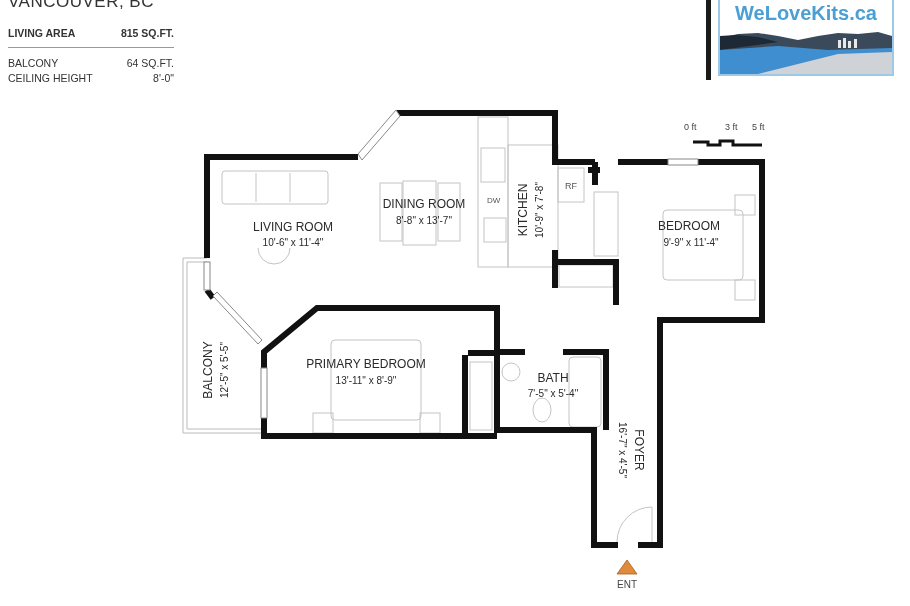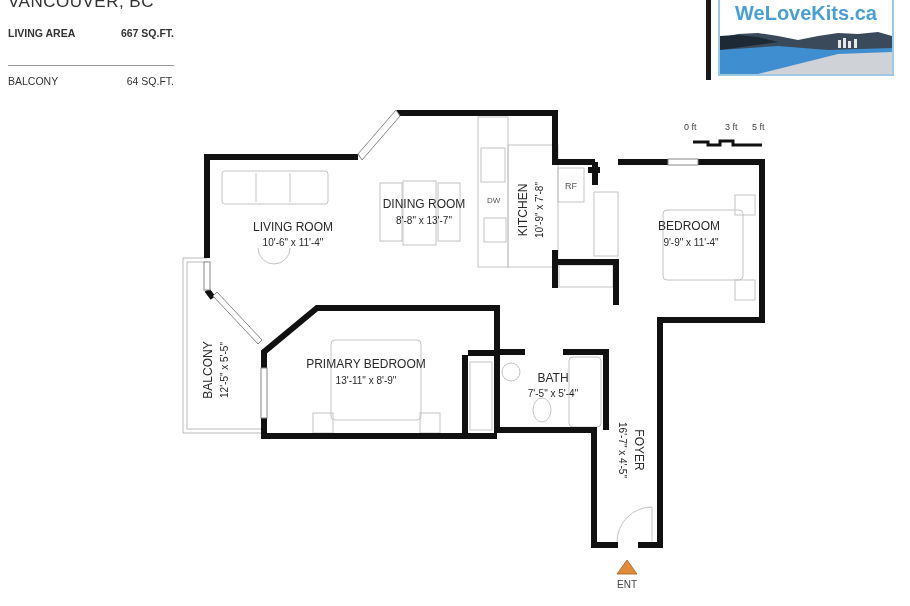--- a/index.html
+++ b/index.html
@@ -1,37 +1,41 @@
 <!DOCTYPE html>
 <html><head>
 <meta charset="utf-8">
 <style>
   html,body{margin:0;padding:0;background:#fff;}
   body{width:910px;height:606px;position:relative;overflow:hidden;font-family:"Liberation Sans","DejaVu Sans",sans-serif;color:#2a2a2a;}
   .info{position:absolute;left:8px;top:-8px;width:166px;}
   .city{font-size:17px;letter-spacing:0.5px;color:#333;margin:0 0 14px 0;line-height:20px;}
   .row{display:flex;justify-content:space-between;font-size:10.5px;line-height:15px;color:#333;}
-  .row.main{font-weight:bold;font-size:10.5px;padding-bottom:24px;border-bottom:1.5px solid #999;margin-bottom:8px;}
+  .row.main{font-weight:bold;font-size:10.5px;padding-bottom:6px;border-bottom:1.5px solid #999;margin-bottom:8px;}
   .logo{position:absolute;left:718px;top:0;width:176px;height:76px;}
   .logo-bar{position:absolute;left:706px;top:0;width:5px;height:80px;background:#1a1a1a;}
   svg text{font-family:"Liberation Sans","DejaVu Sans",sans-serif;}
   #plan{position:absolute;left:0;top:0;}
 </style>
 </head>
 <body>
 
 <div class="info">
   <div class="city">VANCOUVER, BC</div>
   <div class="row main">
     <span>LIVING AREA</span>
-    <span>667 SQ.FT.</span>
+    <span>815 SQ.FT.</span>
   </div>
   <div class="row">
     <span>BALCONY</span>
     <span>64 SQ.FT.</span>
+  </div>
+  <div class="row">
+    <span>CEILING HEIGHT</span>
+    <span>8'-0"</span>
   </div>
 </div>
 
 <div class="logo-bar"></div>
 <svg class="logo" viewBox="0 0 176 76" width="176" height="76">
   <rect x="1" y="-2" width="174" height="77" fill="#fff" stroke="#9ec9e6" stroke-width="2"></rect>
   <text x="88" y="20" text-anchor="middle" font-size="20" font-weight="bold" fill="#4a9fd4">WeLoveKits.ca</text>
   <path d="M2 38 L20 34 L40 33 L60 36 L80 40 L100 36 L120 33 L140 34 L160 32 L174 36 L174 55 L2 55 Z" fill="#3a4a5a"></path>
   <path d="M2 36 L18 35 L40 37 L60 42 L2 50 Z" fill="#1d2a36"></path>
   <path d="M2 50 L60 46 L110 50 L174 48 L174 74 L2 74 Z" fill="#3f8fd0"></path>

